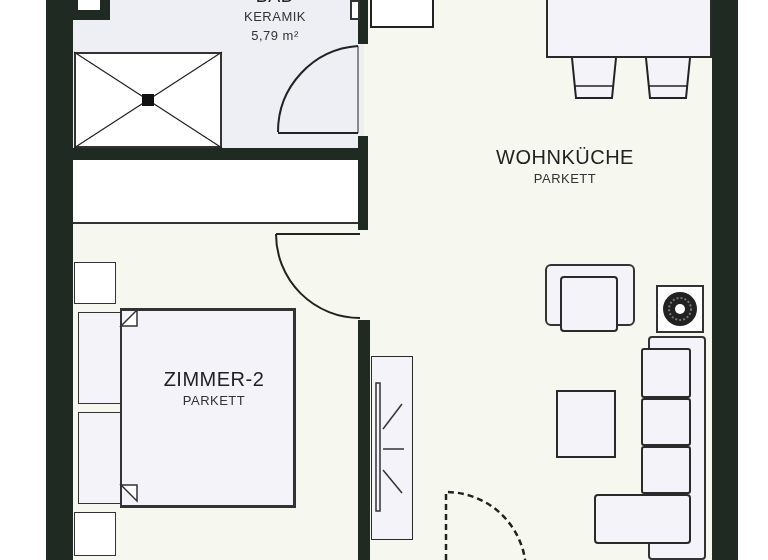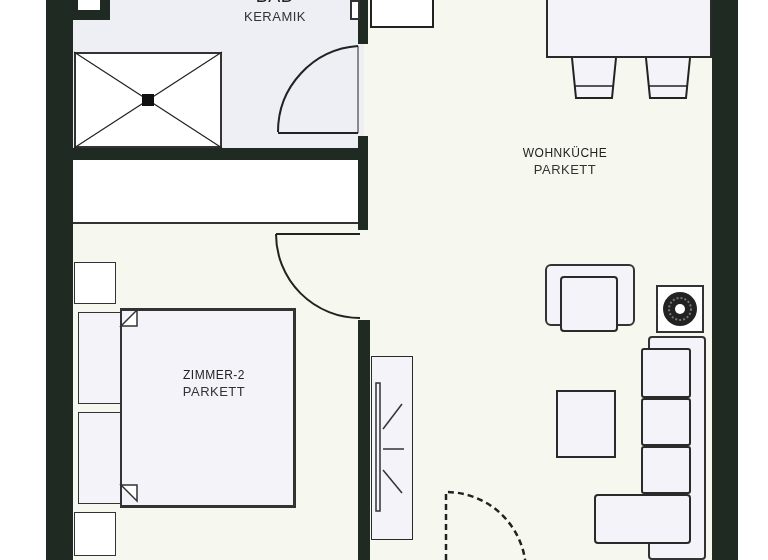--- a/index.html
+++ b/index.html
@@ -12,21 +12,21 @@
     .wall { background: #1f2a22; }
     .floor-bath { background: #eeeff5; }
     .floor-living { background: #f6f8f0; }
     .floor-room { background: #f6f8f0; }
     .furn { background: #f3f3f9; border: 2px solid #2a2a2a; }
     .thin { border: 1.5px solid #333; }
     .label-room {
       position: absolute; text-align: center; color: #222;
       letter-spacing: 0.5px;
     }
-    .label-room .name { font-size: 12px; font-weight: normal; }
+    .label-room .name { font-size: 20px; font-weight: normal; }
     .label-room .mat { font-size: 13px; color: #333; margin-top: 2px; }
     .label-room .area { font-size: 13px; color: #333; margin-top: 4px; }
     svg { position: absolute; overflow: visible; }
   </style>
 </head>
 <body>
 
 <div class="abs floor-bath" style="left:72px; top:0; width:292px; height:152px;"></div>
 <div class="abs floor-living" style="left:364px; top:0; width:348px; height:560px;"></div>
 <div class="abs floor-room" style="left:72px; top:224px; width:292px; height:336px;"></div>
@@ -54,20 +54,21 @@
   <line x1="8" y1="89" x2="88" y2="89" stroke="#222" stroke-width="2"></line>
   <line x1="88" y1="2" x2="88" y2="89" stroke="#222" stroke-width="1"></line>
 </svg>
 
 <div class="abs" style="left:350px; top:0; width:10px; height:20px; background:#fff; border:2px solid #333;"></div>
 <div class="abs" style="left:370px; top:0; width:64px; height:28px; background:#fff; border:2px solid #222; border-top:none;"></div>
 
 <div class="label-room" style="left:210px; top:-14px; width:130px;">
   <div class="name" style="font-size:18px;">BAD</div>
   <div class="mat">KERAMIK</div>
+  <div class="area">5,79 m²</div>
 </div>
 
 <div class="abs furn" style="left:546px; top:-2px; width:166px; height:60px;"></div>
 <svg width="48" height="44" style="left:570px; top:58px;">
   <path d="M2 0 L6 40 L42 40 L46 0" fill="#f3f3f9" stroke="#222" stroke-width="2"></path>
   <line x1="5" y1="28" x2="43" y2="28" stroke="#222" stroke-width="1.5"></line>
 </svg>
 <svg width="48" height="44" style="left:644px; top:58px;">
   <path d="M2 0 L6 40 L42 40 L46 0" fill="#f3f3f9" stroke="#222" stroke-width="2"></path>
   <line x1="5" y1="28" x2="43" y2="28" stroke="#222" stroke-width="1.5"></line>

